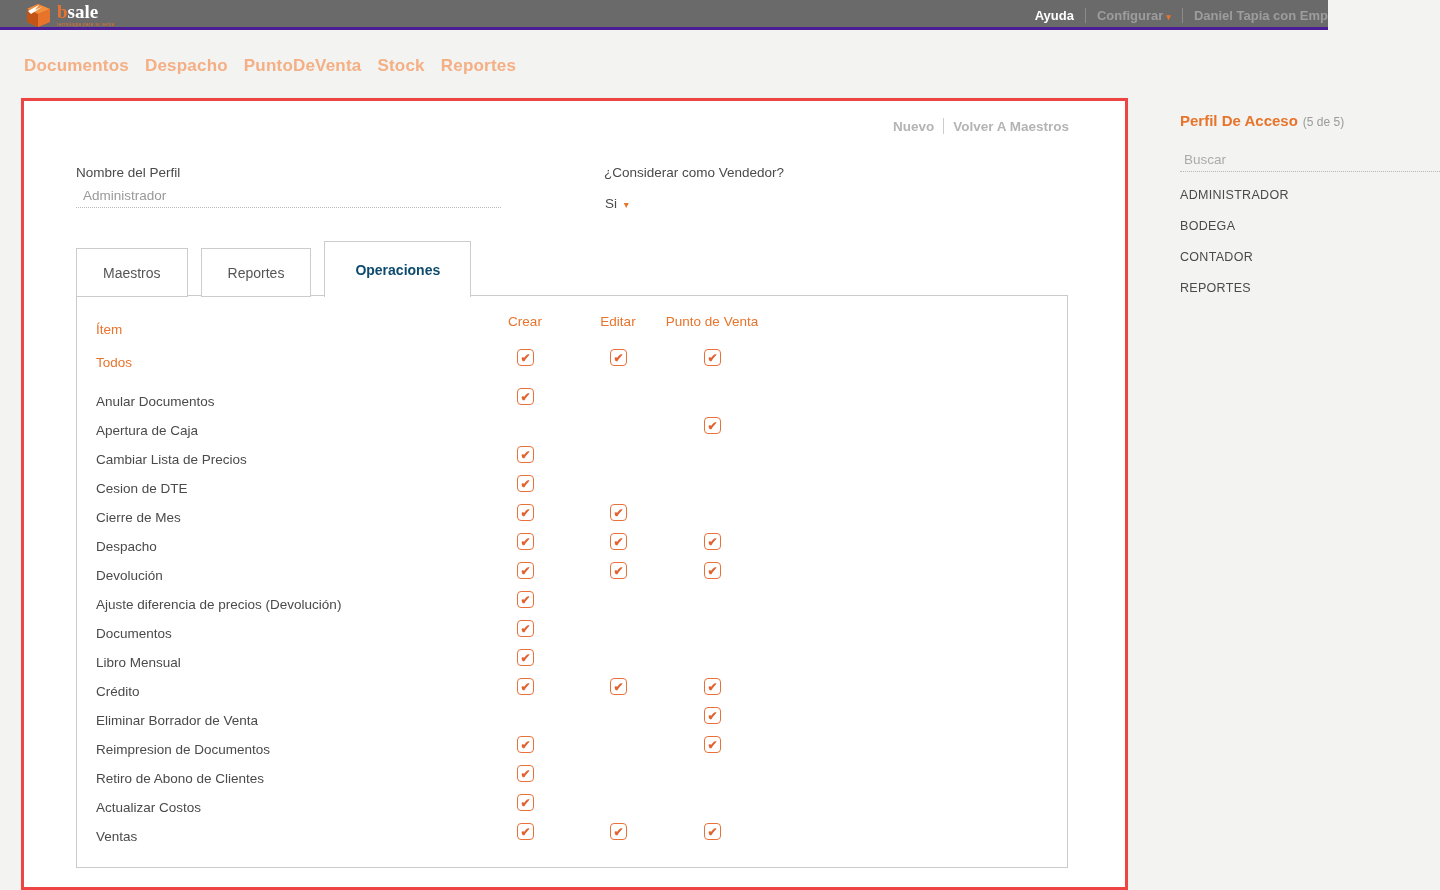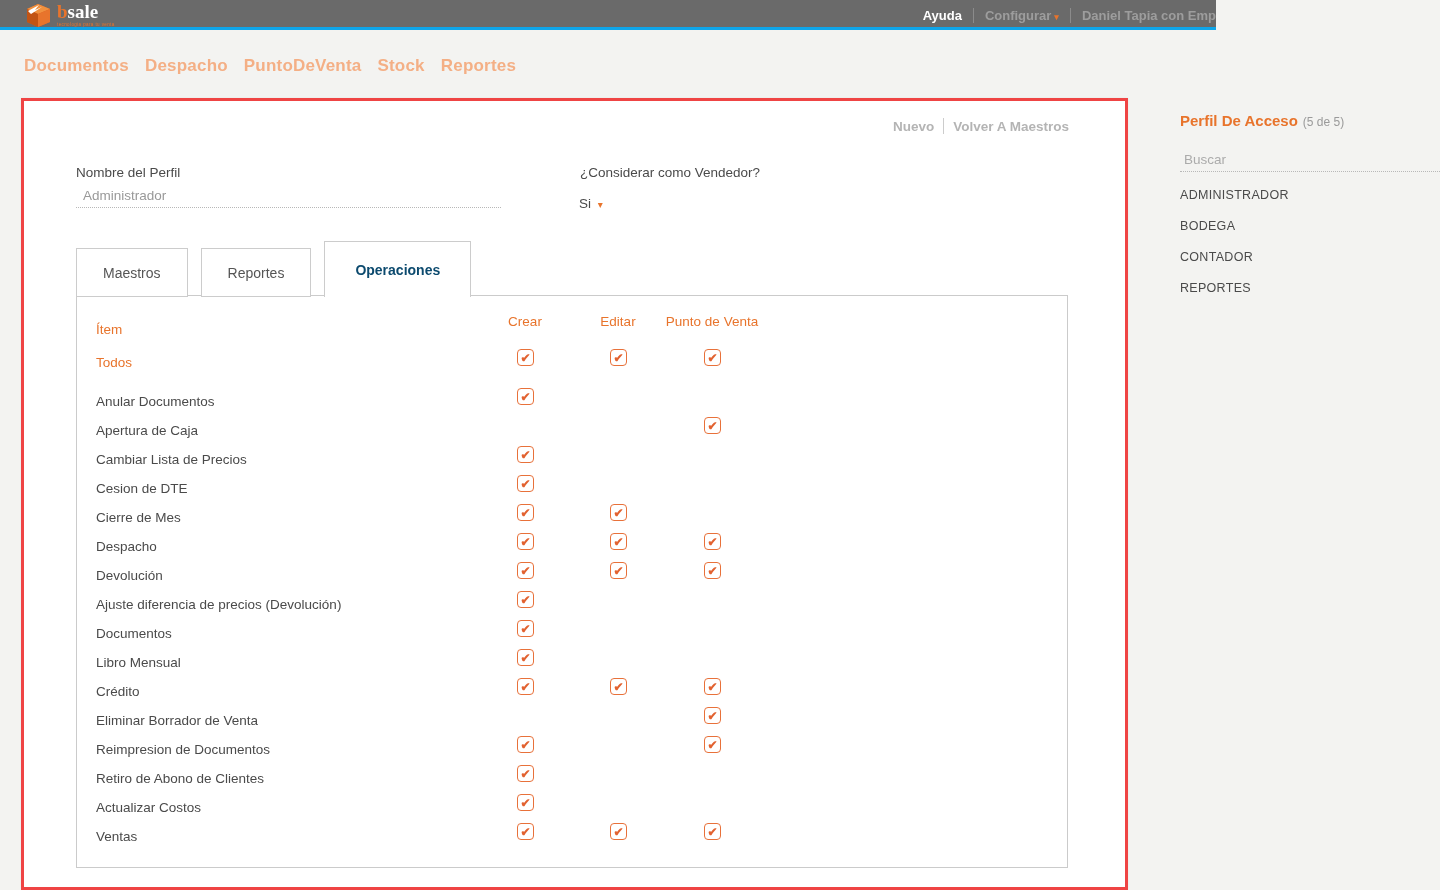--- a/index.html
+++ b/index.html
@@ -1,21 +1,21 @@
 <!DOCTYPE html>
 <html><head>
 <meta charset="utf-8">
 <style>
   * { margin:0; padding:0; box-sizing:border-box; }
   html,body { width:1440px; height:890px; overflow:hidden; }
   body { font-family:"Liberation Sans", sans-serif; background:#f3f3f1; position:relative; }
 
   
-  .topbar { position:absolute; top:0; left:0; width:1216px; height:30px;
-            background:#6a6a6a; border-bottom:3px solid #0ea5e9; z-index:10; }
+  .topbar { position:absolute; top:0; left:0; width:1328px; height:30px;
+            background:#6a6a6a; border-bottom:3px solid #4c1d95; z-index:10; }
   .logo { position:absolute; left:26px; top:2px; display:flex; align-items:flex-start; cursor:pointer; }
   .logo-cube { width:25px; height:26px; margin-right:6px; }
   .logo-textwrap { display:flex; flex-direction:column; }
   .logo-brand { font-family:"Liberation Serif", serif; font-size:19px; font-weight:bold; line-height:20px; }
   .logo-b { color:#e8742c; }
   .logo-rest { color:#ffffff; }
   .logo-tagline { font-size:4.5px; color:#e8742c; letter-spacing:0.4px; line-height:5px; }
   .topbar-right { position:absolute; right:0; top:0; height:30px; display:flex;
                   align-items:center; font-size:13px; font-weight:bold; white-space:nowrap; }
   .tb-link { color:#9d9d9d; cursor:pointer; }
@@ -31,25 +31,25 @@
   
   .panel { position:absolute; left:21px; top:98px; width:1107px; height:792px;
            background:#ffffff; border:3px solid #ef4444; box-shadow:0 0 2px rgba(0,0,0,0.05); }
   .panel-actions { position:absolute; top:17px; right:56px; display:flex; align-items:center;
                    font-size:13.5px; font-weight:bold; color:#b4b4b4; }
   .pa-divider { width:1px; height:16px; background:#cccccc; margin:0 9px; }
   .pa-link { cursor:pointer; }
 
   .form-label { position:absolute; font-size:13.5px; color:#4a4a4a; }
   .lbl-name { left:52px; top:64px; }
-  .lbl-vendor { left:556px; top:64px; }
+  .lbl-vendor { left:580px; top:64px; }
   .name-input { position:absolute; left:52px; top:85px; width:425px; height:22px;
                 border:none; border-bottom:1px dotted #b8b8b8; background:transparent;
                 font-family:"Liberation Sans", sans-serif; font-size:13.5px; color:#999999; padding:0 0 2px 7px; }
-  .vendor-select { position:absolute; left:555px; top:95px; font-size:13.5px; color:#4a4a4a; cursor:pointer;text-align:center; }
+  .vendor-select { position:absolute; left:581px; top:95px; font-size:13.5px; color:#4a4a4a; cursor:pointer;text-align:center; }
   .vendor-select .tb-chevron { font-size:10px; color:#e8742c; }
 
   
   .tabs { position:absolute; left:52px; top:140px; display:flex; align-items:flex-end; z-index:3; }
   .tab { border:1px solid #cccccc; background:#ffffff; height:49px; margin-right:13px;
          padding:0 26px; display:flex; align-items:center; font-size:14px; color:#555555;
          cursor:pointer; position:relative; top:0; }
   .tab.active { font-weight:bold; color:#0c4a6e; height:56px; border-bottom:none; padding:0 30px; }
 
   

